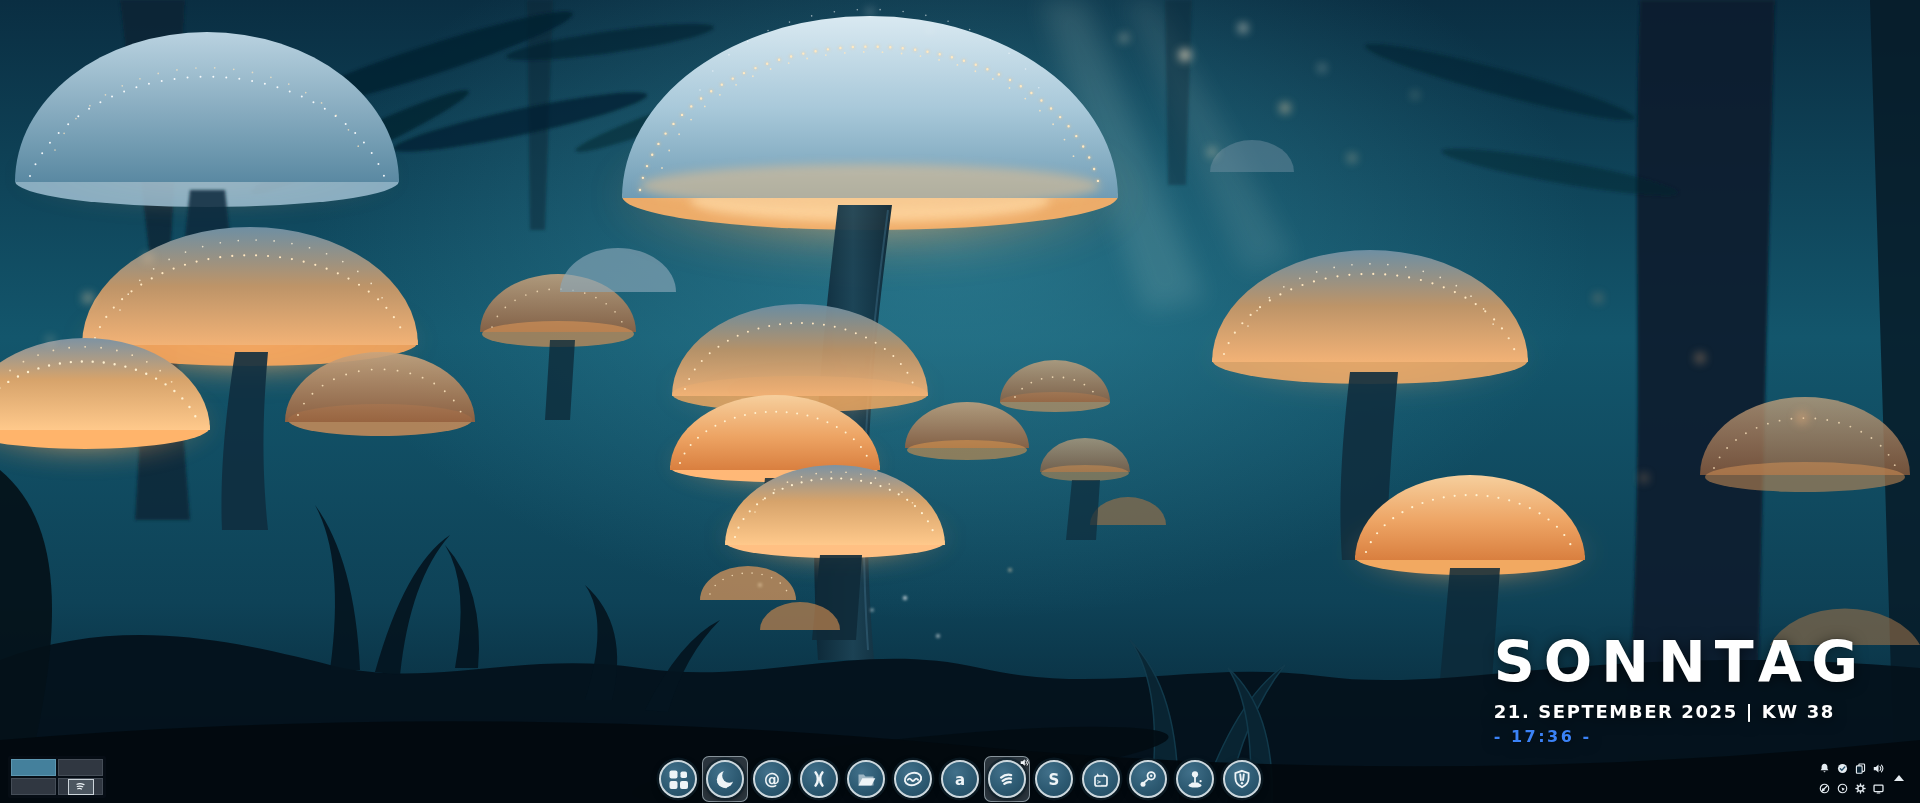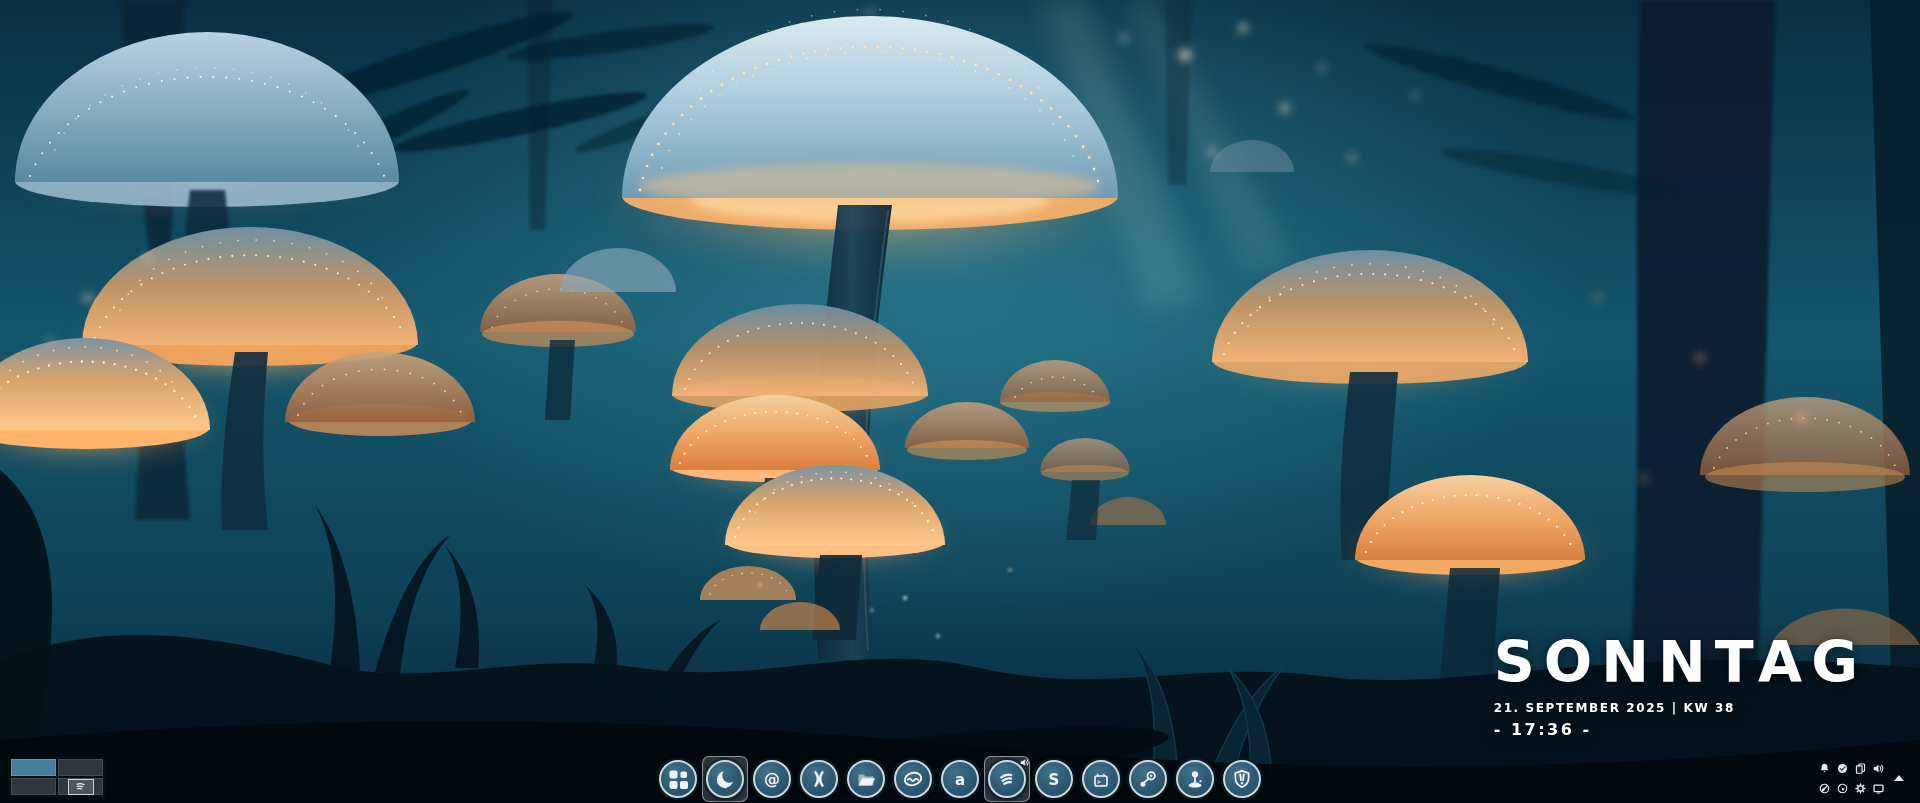--- a/index.html
+++ b/index.html
@@ -4,22 +4,22 @@
 <style>
   html,body{margin:0;padding:0;background:#06202f;}
   body{width:1920px;height:803px;position:relative;overflow:hidden;
        font-family:"DejaVu Sans","Liberation Sans",sans-serif;}
   
   #wallpaper{position:absolute;inset:0;width:1920px;height:803px;display:block;}
   
   .clock-widget{position:absolute;top:634px;right:62px;color:#ffffff;
                 text-shadow:0 2px 14px rgba(0,0,0,.55),0 0 2px rgba(0,0,0,.4);user-select:none;}
   .clock-day{font-size:57px;font-weight:bold;letter-spacing:9px;margin-right:-9px;line-height:1;}
-  .clock-date{font-size:12px;font-weight:600;letter-spacing:1.6px;margin-top:10px;}
-  .clock-time{font-size:16px;font-weight:600;letter-spacing:2.5px;margin-top:5px;color:#ffffff;}
+  .clock-date{font-size:18px;font-weight:600;letter-spacing:1.6px;margin-top:10px;}
+  .clock-time{font-size:16px;font-weight:600;letter-spacing:2.5px;margin-top:5px;color:#3b82f6;}
   
   .pager{position:absolute;left:8px;bottom:5px;display:grid;grid-template-columns:45px 45px;
          grid-template-rows:17px 17px;gap:2px;padding:3px;background:rgba(12,20,28,.42);border-radius:2px;}
   .pager-cell{background:rgba(60,68,78,.78);border:1px solid rgba(90,100,110,.5);box-sizing:border-box;
               display:flex;align-items:center;justify-content:center;cursor:pointer;}
   .pager-cell.active{background:#44809c;border-color:#5d97b1;}
   .pager-window{width:24px;height:14px;border:1.5px solid #ccd4da;background:rgba(95,106,116,.6);
                 display:flex;align-items:center;justify-content:center;}
   
   .dock{position:absolute;left:50%;transform:translateX(-50%);bottom:5px;display:flex;

